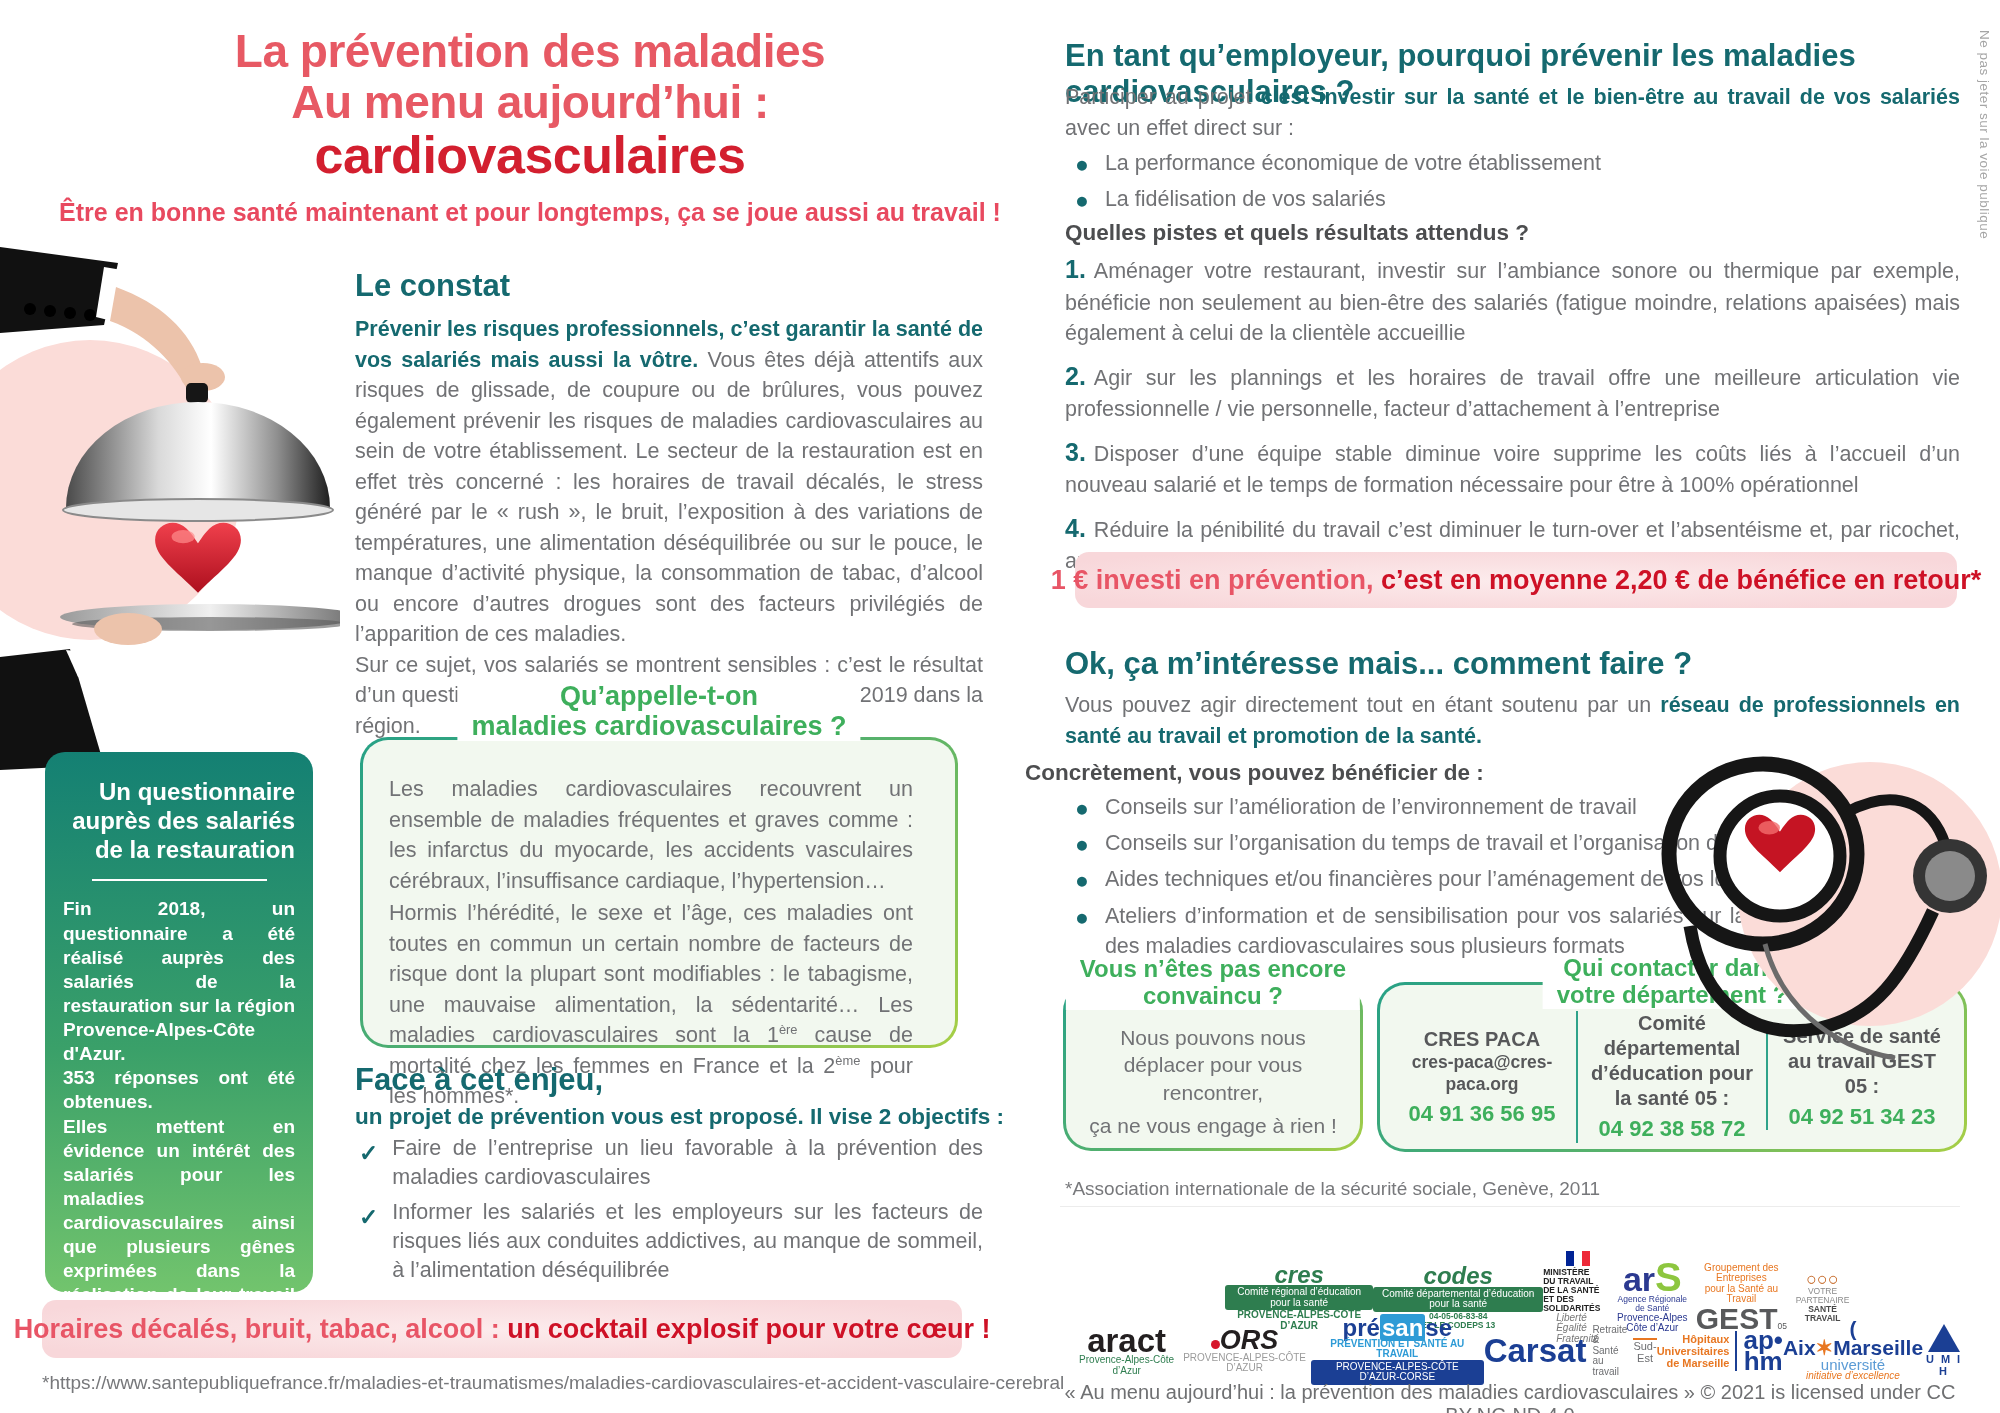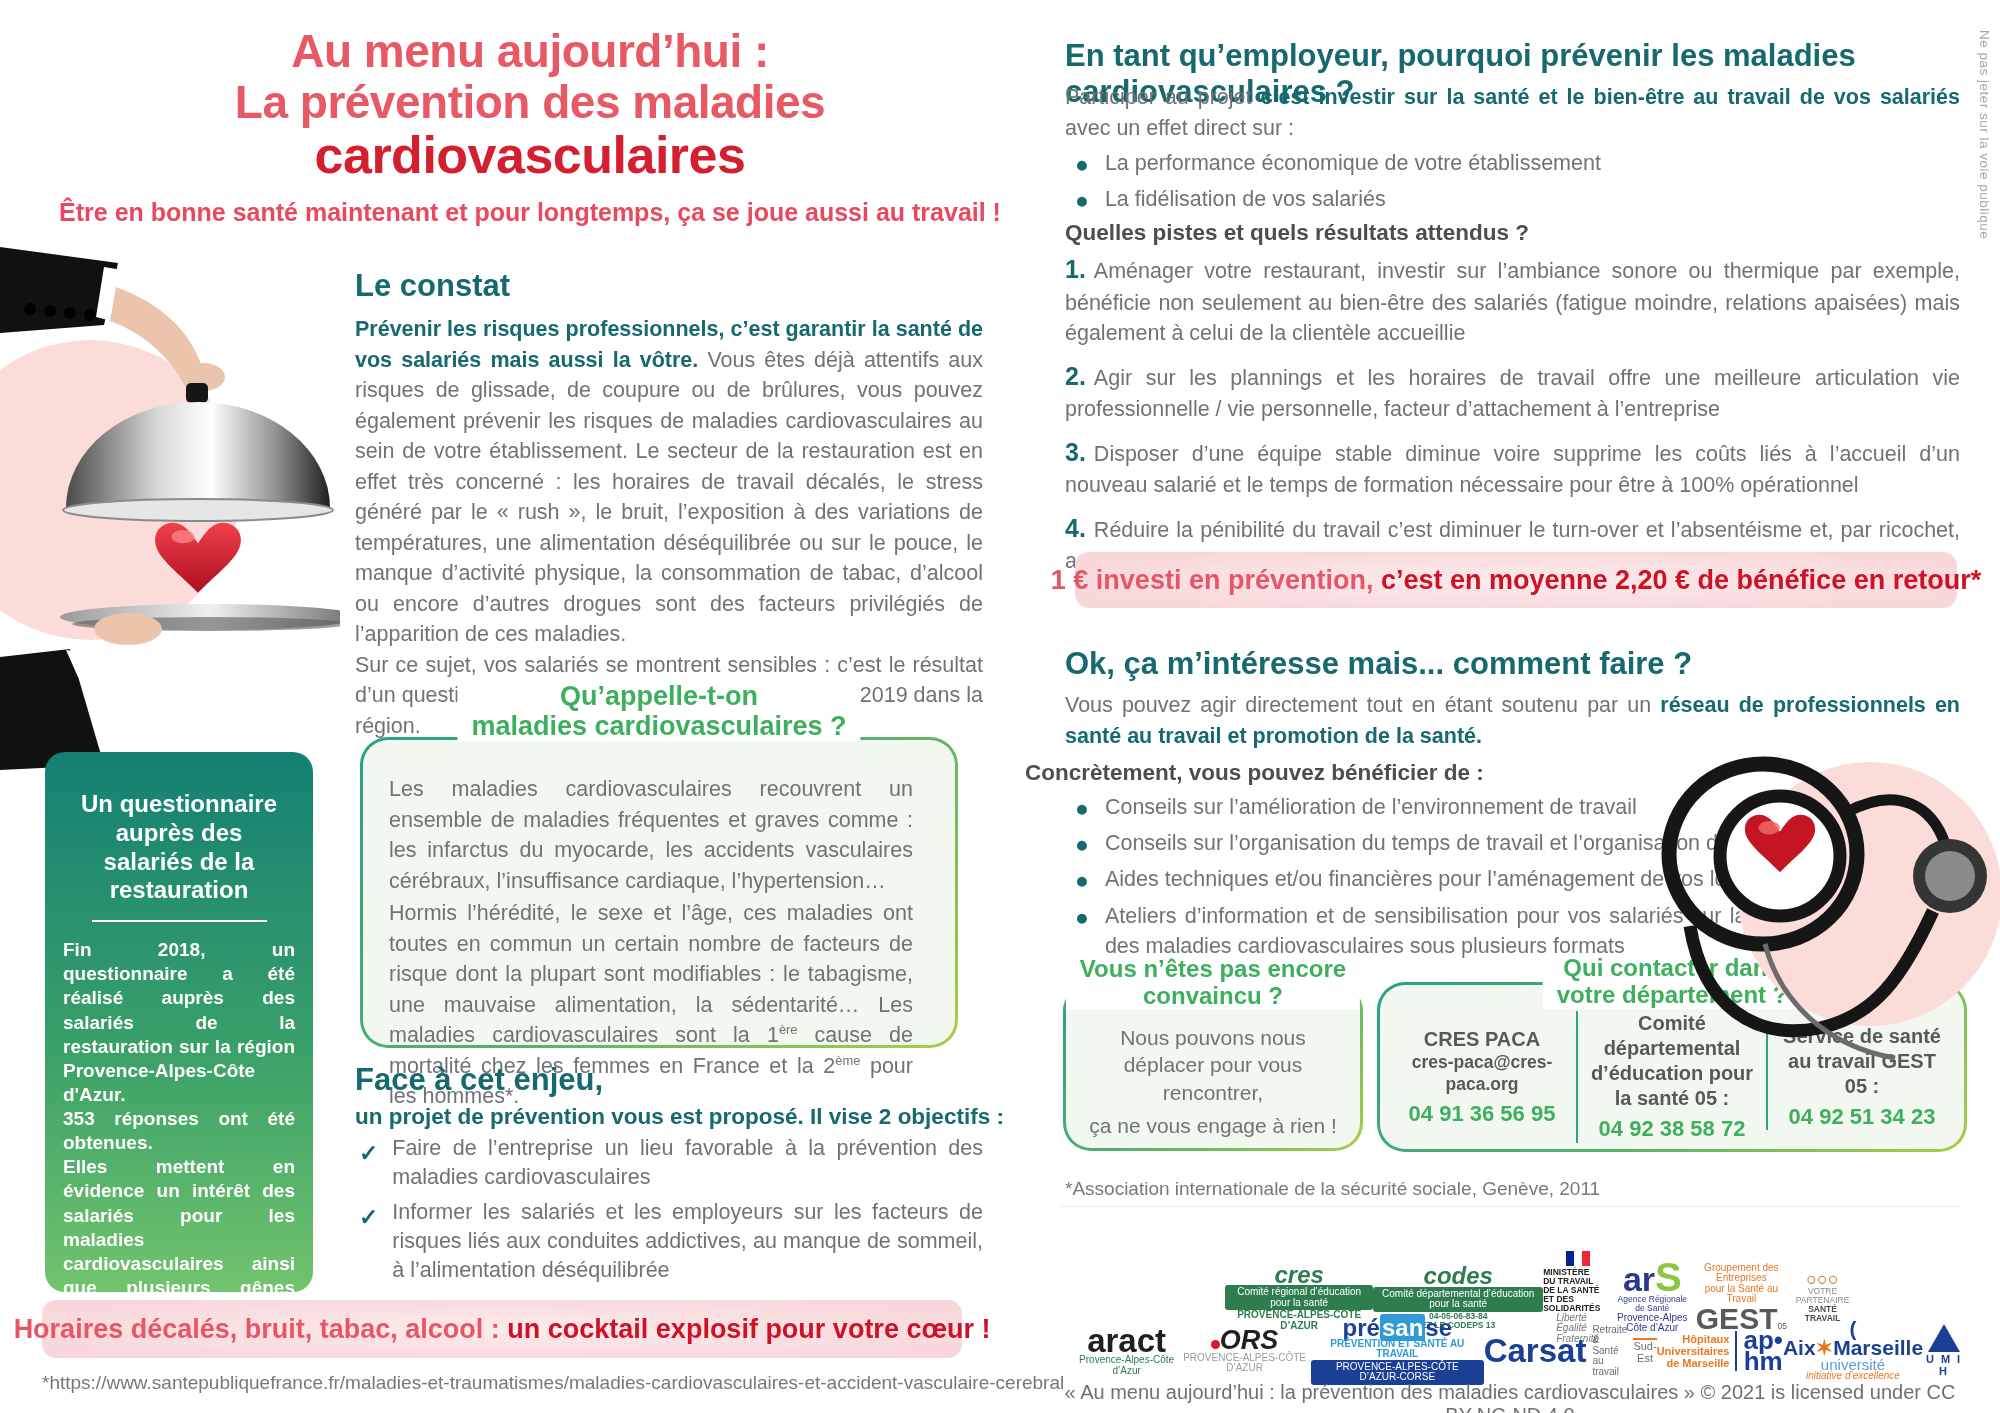--- a/index.html
+++ b/index.html
@@ -27,21 +27,21 @@
            text-align:center;color:#3eaf5c;font-weight:bold;line-height:1.12;white-space:nowrap;}
   .defhead{top:-56px;font-size:27px;}
   .smallhead{font-size:24px;}
   .defbody{position:absolute;inset:3px;padding:34px 42px 20px 26px;}
   .defbody p{margin:0 0 2px 0;}
 
   
   .qbox{left:45px;top:752px;width:268px;height:540px;border-radius:20px;box-sizing:border-box;
         background:linear-gradient(180deg,#14807314 0%,#148073 0%,#3aa069 55%,#72c46d 100%);
         color:#fff;padding:26px 18px;overflow:hidden;}
-  .qbox h3{margin:12px;font-size:24px;text-align:center;line-height:1.2;font-weight:bold;}
+  .qbox h3{margin:0;font-size:24px;text-align:right;line-height:1.2;font-weight:bold;}
   .qdivider{width:175px;height:2px;background:#fff;margin:15px auto 16px auto;}
   .qbox p{margin:0;font-size:19px;font-weight:bold;text-align:justify;line-height:1.27;}
 
   
   .checkrow{display:flex;margin-bottom:6px;}
   .check{color:#15696f;font-weight:bold;font-size:23px;margin:8px 14px 0 4px;line-height:1;}
   .bulrow{display:flex;margin-bottom:4px;}
   .dot{color:#15696f;font-size:23px;margin:0 16px 0 10px;line-height:1.4;}
   .numrow{margin-bottom:10px;}
   .num{color:#15696f;font-weight:bold;font-size:25px;margin-right:8px;}
@@ -104,22 +104,22 @@
             border-bottom:28px solid #1b3f94;margin-bottom:2px;}
   .umih-t{font-size:11px;font-weight:bold;color:#1b3f94;letter-spacing:2px;}
   .license{font-size:20px;color:#6f7072;text-align:center;}
 </style>
 </head>
 <body>
 
 <div class="page">
 
   <header class="abs title-block">
+    <div class="t1">La prévention des maladies</div>
     <div class="t1">Au menu aujourd’hui :</div>
-    <div class="t1">La prévention des maladies</div>
     <div class="t1 t3">cardiovasculaires</div>
   </header>
   <div class="abs subtitle">Être en bonne santé maintenant et pour longtemps, ça se joue aussi au travail !</div>
 
   <svg class="abs" style="left:0;top:225px" width="340" height="545" viewBox="0 0 340 545">
     <defs>
       <linearGradient id="domeg" x1="0" y1="0" x2="1" y2="0">
         <stop offset="0" stop-color="#4a4a4a"></stop>
           <stop offset=".35" stop-color="#d9d9d9"></stop>
         <stop offset=".55" stop-color="#ffffff"></stop>

